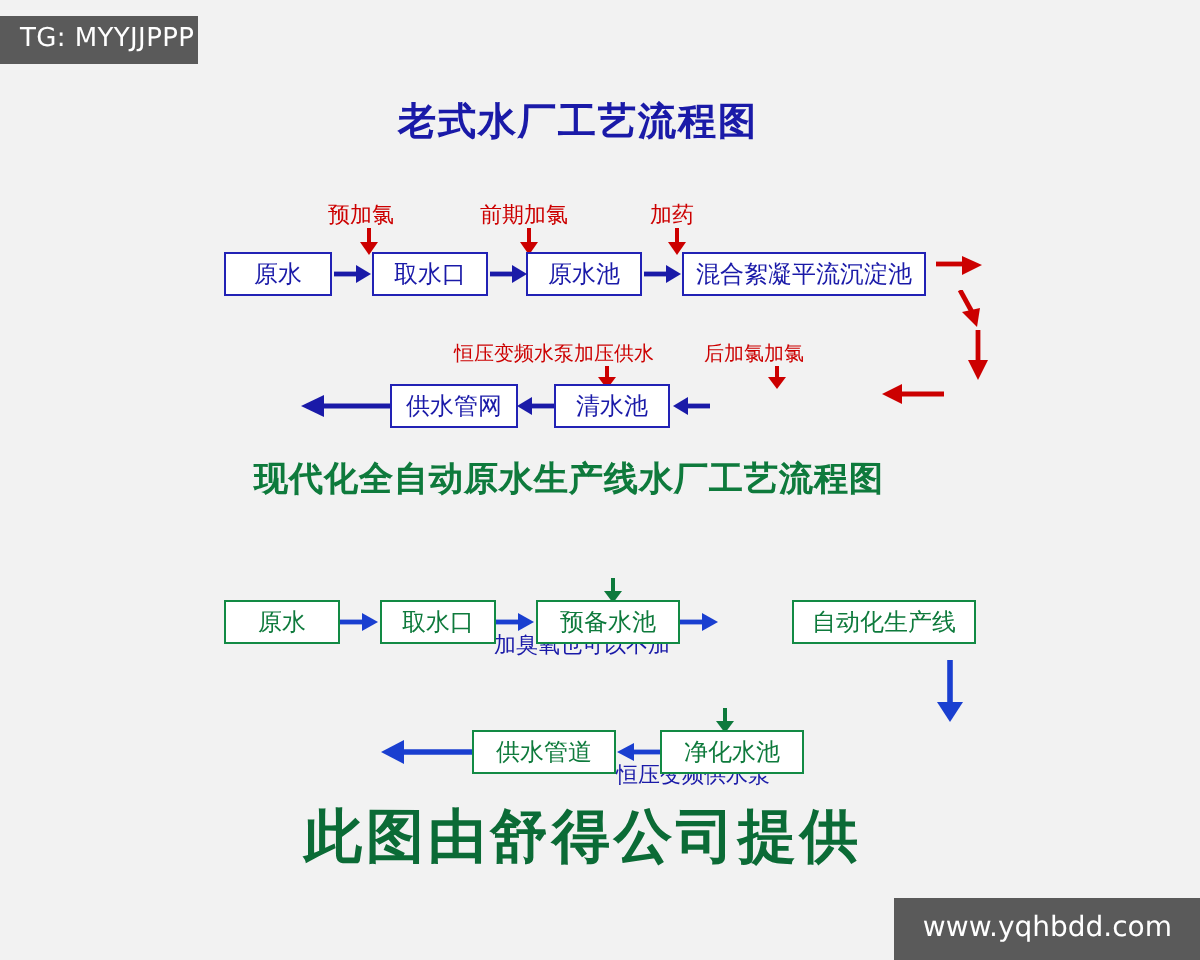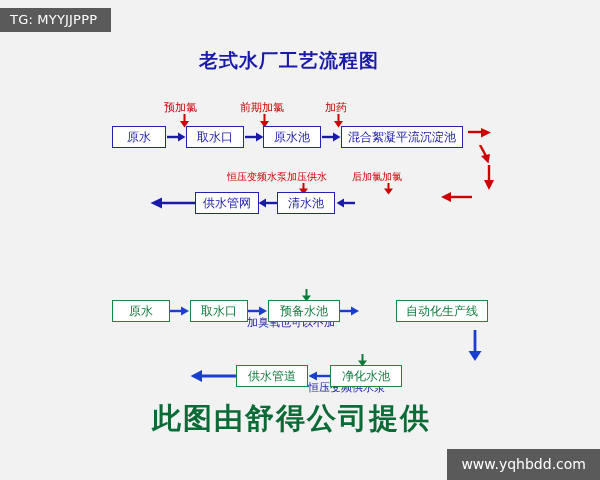--- a/index.html
+++ b/index.html
@@ -20,21 +20,21 @@
     width: 600px; height: 480px;
   }
 
   
   .tg-tag {
     position: absolute;
     left: 0; top: 8px;
     background: #5a5a5a;
     color: #ffffff;
     font-size: 13px;
-    padding: 4px 14px 5px 10px;
+    padding: 4px 2px 5px 10px;
     letter-spacing: 0.2px;
     font-family: "DejaVu Sans", "Liberation Sans", sans-serif;
   }
 
   
   .watermark {
     position: absolute;
     right: 0; bottom: 0;
     background: #5a5a5a;
     color: #ffffff;
@@ -232,20 +232,21 @@
         <path d="M8 1.5 L0.5 6 L8 10.5 Z" fill="#1a1aa8"></path>
       </svg>
   </div>
   <div class="arrow" style="left:150px; top:196px;">
     <svg width="45" height="14" viewBox="0 0 45 14">
         <path d="M45 7 L11 7" stroke="#1a1aa8" stroke-width="2.6" fill="none"></path>
         <path d="M12 1.5 L0.5 7 L12 12.5 Z" fill="#1a1aa8"></path>
       </svg>
   </div>
 
+  <div class="title title-2">现代化全自动原水生产线水厂工艺流程图</div>
 
   <div class="note blue-note" style="left:247px; top:277px;">加臭氧也可以不加</div>
   <div class="arrow" style="left:301px; top:289px;">
     <svg width="11" height="13" viewBox="0 0 11 13">
         <path d="M5.5 0 L5.5 7" stroke="#0e7a3c" stroke-width="2" fill="none"></path>
         <path d="M1 6.5 L5.5 12.5 L10 6.5 Z" fill="#0e7a3c"></path>
       </svg>
   </div>
 
   <div class="box green" style="left:112px; top:300px; width:58px;">原水</div>

